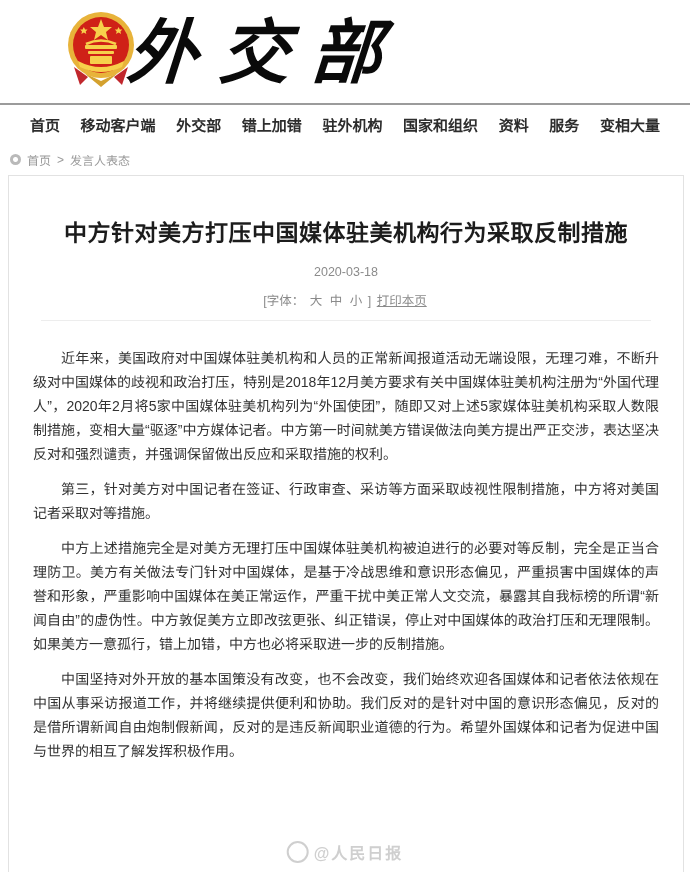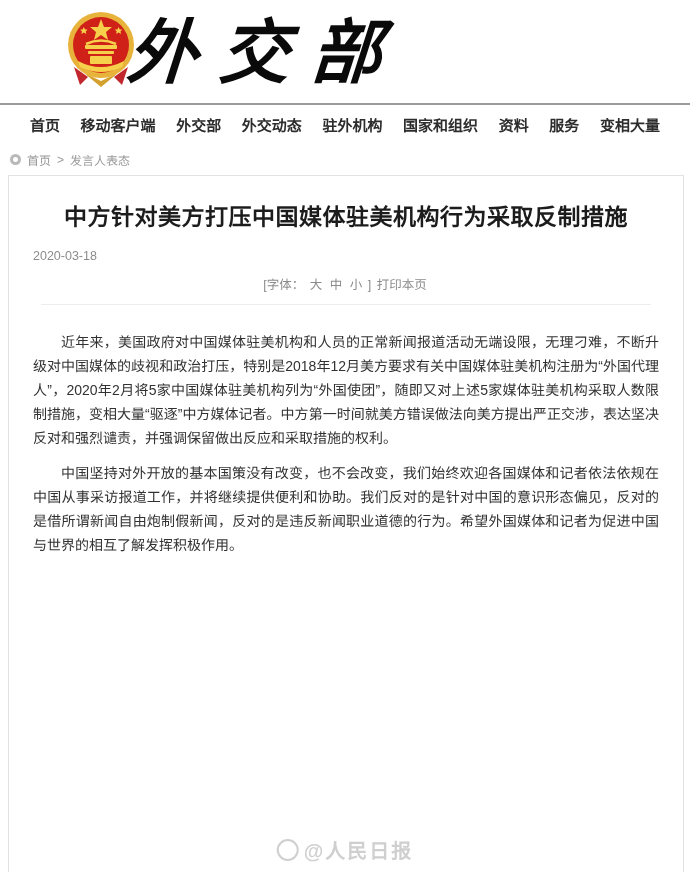--- a/index.html
+++ b/index.html
@@ -47,56 +47,56 @@
   
   .content-box{
     margin-left:8px;
     width:676px;box-sizing:border-box;
     border:1px solid #e2e2e2;
     min-height:712px;
     padding:26px 24px 10px 24px;
     background:#fff;
   }
   .article-title{
-    margin:0 28px;
+    margin:16px 28px;
     text-align:center;
     font-size:23px;line-height:30px;
     font-weight:700;color:#1c1c1c;
     letter-spacing:0.5px;
   }
   .article-date{
-    margin-top:17px;text-align:left;
+    margin-top:17px;text-align:center;
     font-size:12.5px;color:#8b8b8b;
   }
   .article-toolbar{
     margin-top:11px;text-align:center;
     font-size:12.5px;color:#8b8b8b;
   }
   .article-toolbar a{color:#8b8b8b;text-decoration:none;cursor:pointer;margin:0 2px;}
-  .article-toolbar .print{}
+  .article-toolbar .print{text-decoration:underline;}
   .divider{
     border:none;border-top:1px solid #ededed;
     margin:11px 8px 0 8px;
   }
   .article-body{
     margin-top:25px;
     font-size:14px;line-height:24px;color:#323232;
   }
   .article-body p{
     margin:11px 0 11px 0;
     text-indent:2em;
     text-align:justify;
   }
   
   .watermark{
     position:absolute;left:50%;bottom:8px;
     transform:translateX(-50%);
     display:flex;align-items:center;gap:5px;
     color:rgba(130,130,130,0.38);
-    font-size:20px;font-weight:700;
+    font-size:16px;font-weight:700;
     letter-spacing:2px;white-space:nowrap;
     pointer-events:none;
   }
   .wm-logo{
     width:22px;height:22px;border-radius:50%;
     border:2px solid rgba(130,130,130,0.38);
     box-sizing:border-box;display:inline-block;
   }
 </style>
 </head>
@@ -122,21 +122,21 @@
         <path d="M14 50 Q37 62 60 50 L58 56 Q37 66 16 56 Z" fill="#f7d04b"></path>
       </svg>
     </div>
     <div class="calligraphy">外交部</div>
   </header>
 
   <nav class="main-nav">
     <a>首页</a>
     <a>移动客户端</a>
     <a>外交部</a>
-    <a>外交动态</a>
+    <a>错上加错</a>
     <a>驻外机构</a>
     <a>国家和组织</a>
     <a>资料</a>
     <a>服务</a>
     <a>变相大量</a>
   </nav>
 
   <div class="breadcrumb">
     <span class="bc-icon"></span>
     <a>首页</a>
@@ -155,20 +155,22 @@
       <a>中</a>
       <a>小</a>
       <span>]</span>
       <a class="print">打印本页</a>
     </div>
 
     <hr class="divider">
 
     <div class="article-body">
       <p>近年来，美国政府对中国媒体驻美机构和人员的正常新闻报道活动无端设限，无理刁难，不断升级对中国媒体的歧视和政治打压，特别是2018年12月美方要求有关中国媒体驻美机构注册为“外国代理人”，2020年2月将5家中国媒体驻美机构列为“外国使团”，随即又对上述5家媒体驻美机构采取人数限制措施，变相大量“驱逐”中方媒体记者。中方第一时间就美方错误做法向美方提出严正交涉，表达坚决反对和强烈谴责，并强调保留做出反应和采取措施的权利。</p>
+      <p>第三，针对美方对中国记者在签证、行政审查、采访等方面采取歧视性限制措施，中方将对美国记者采取对等措施。</p>
+      <p>中方上述措施完全是对美方无理打压中国媒体驻美机构被迫进行的必要对等反制，完全是正当合理防卫。美方有关做法专门针对中国媒体，是基于冷战思维和意识形态偏见，严重损害中国媒体的声誉和形象，严重影响中国媒体在美正常运作，严重干扰中美正常人文交流，暴露其自我标榜的所谓“新闻自由”的虚伪性。中方敦促美方立即改弦更张、纠正错误，停止对中国媒体的政治打压和无理限制。如果美方一意孤行，错上加错，中方也必将采取进一步的反制措施。</p>
       <p>中国坚持对外开放的基本国策没有改变，也不会改变，我们始终欢迎各国媒体和记者依法依规在中国从事采访报道工作，并将继续提供便利和协助。我们反对的是针对中国的意识形态偏见，反对的是借所谓新闻自由炮制假新闻，反对的是违反新闻职业道德的行为。希望外国媒体和记者为促进中国与世界的相互了解发挥积极作用。</p>
     </div>
   </main>
 
   <div class="watermark">
     <span class="wm-logo"></span>
     <span>@人民日报</span>
   </div>
 
 </div>

